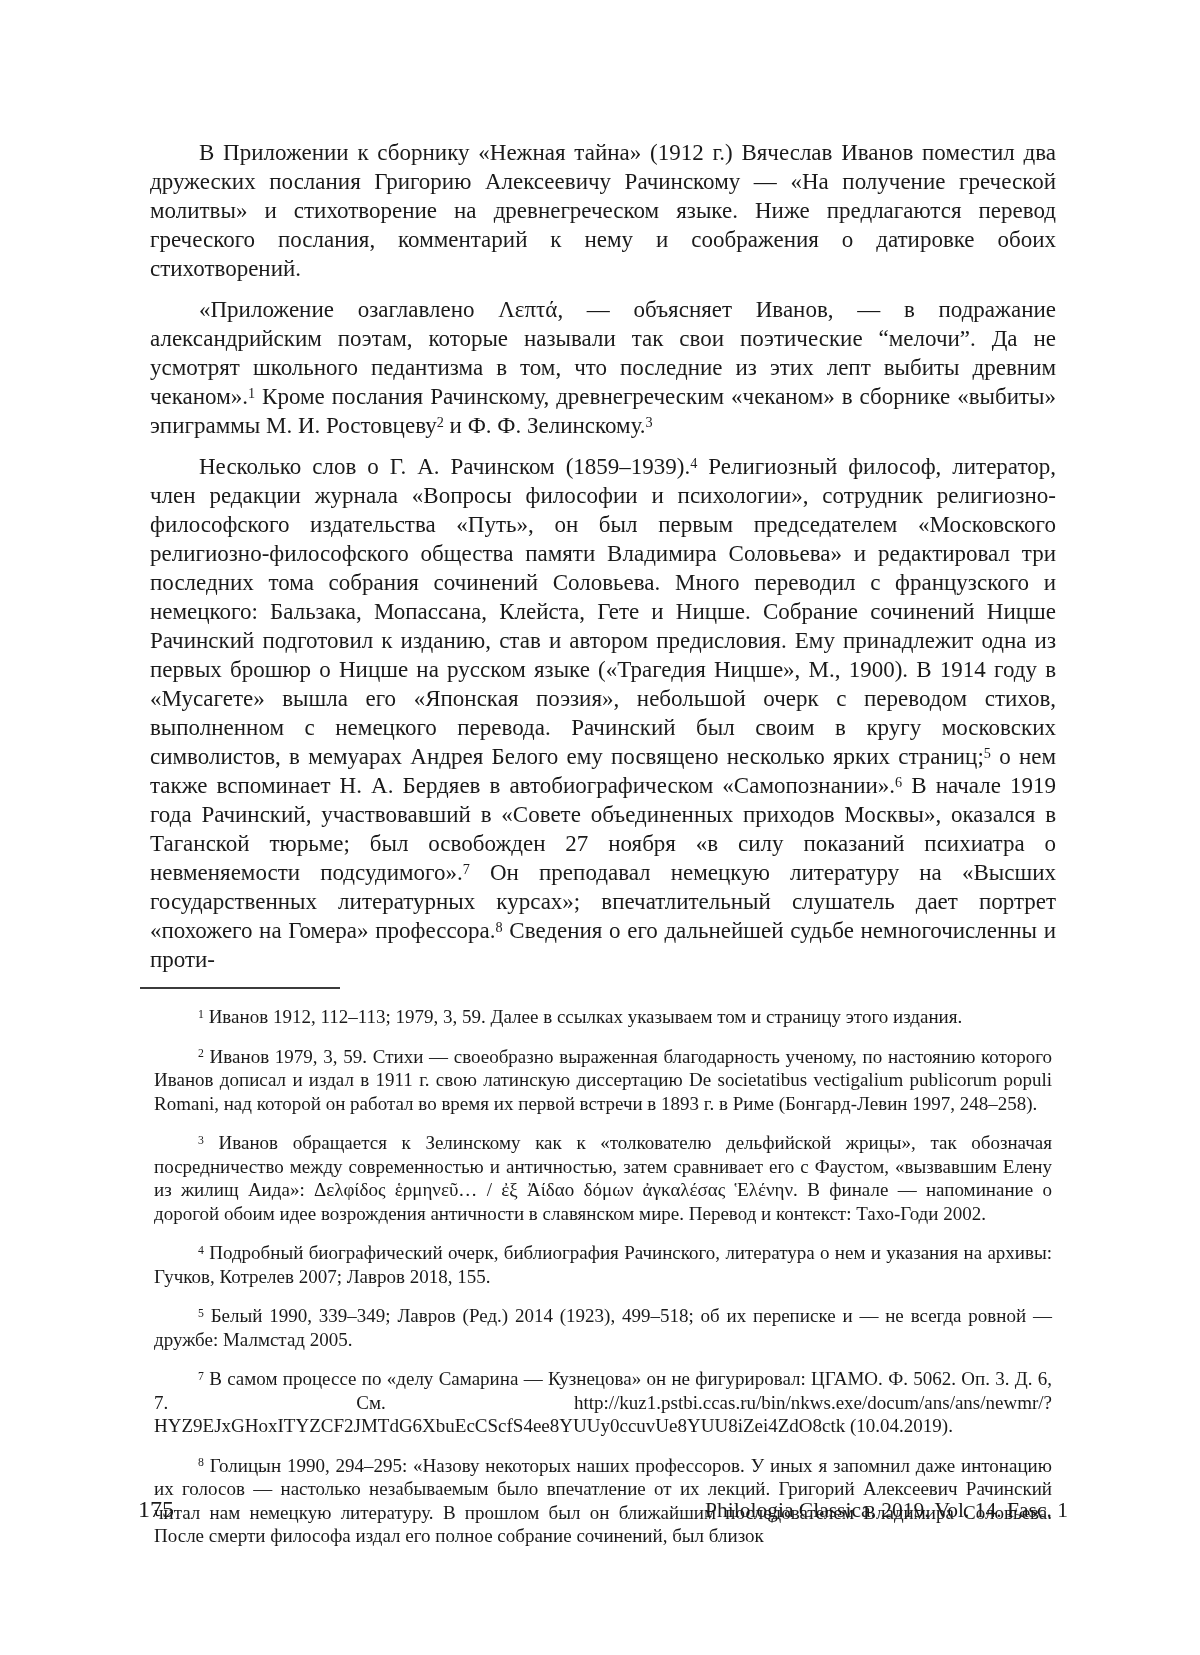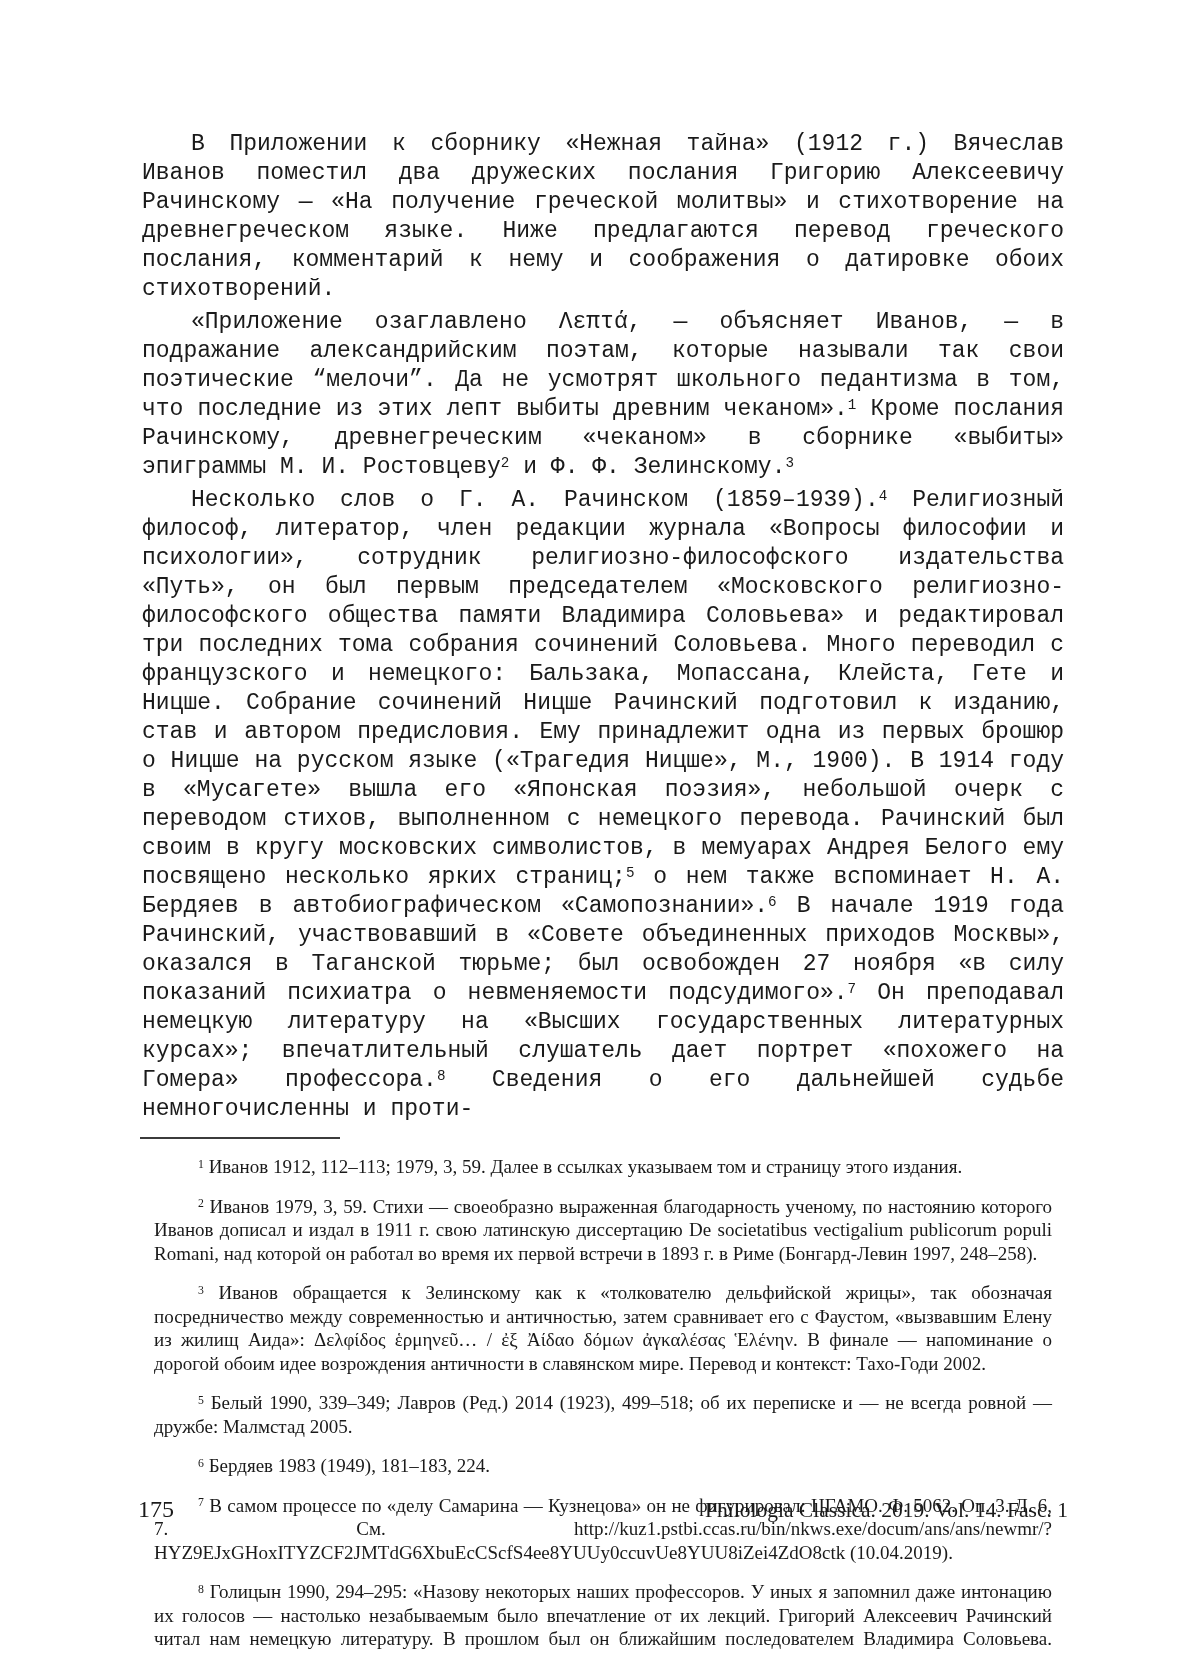--- a/index.html
+++ b/index.html
@@ -17,26 +17,25 @@
     overflow: hidden;
     box-sizing: border-box;
   }
   .content {
     position: absolute;
     top: 126px;
     left: 138px;
     width: 930px;
   }
   .body-text p {
-    margin: 4px;
+    margin: 12px;
     font-size: 23px;
     line-height: 29px;
     text-align: justify;
     text-indent: 49px;
-    font-family: Liberation Mono, monospace;
   }
   .body-text sup, .footnotes sup {
     font-size: 0.62em;
     line-height: 0;
     vertical-align: baseline;
     position: relative;
     top: -0.45em;
   }
   .footnote-separator {
     border: none;
@@ -80,22 +79,22 @@
       <p>«Приложение озаглавлено Λεπτά, — объясняет Иванов, — в подражание александрийским поэтам, которые называли так свои поэтические “мелочи”. Да не усмотрят школьного педантизма в том, что последние из этих лепт выбиты древним чеканом».<sup>1</sup> Кроме послания Рачинскому, древнегреческим «чеканом» в сборнике «выбиты» эпиграммы М. И. Ростовцеву<sup>2</sup> и Ф. Ф. Зелинскому.<sup>3</sup></p>
       <p>Несколько слов о Г. А. Рачинском (1859–1939).<sup>4</sup> Религиозный философ, литератор, член редакции журнала «Вопросы философии и психологии», сотрудник религиозно-философского издательства «Путь», он был первым председателем «Московского религиозно-философского общества памяти Владимира Соловьева» и редактировал три последних тома собрания сочинений Соловьева. Много переводил с французского и немецкого: Бальзака, Мопассана, Клейста, Гете и Ницше. Собрание сочинений Ницше Рачинский подготовил к изданию, став и автором предисловия. Ему принадлежит одна из первых брошюр о Ницше на русском языке («Трагедия Ницше», М., 1900). В 1914 году в «Мусагете» вышла его «Японская поэзия», небольшой очерк с переводом стихов, выполненном с немецкого перевода. Рачинский был своим в кругу московских символистов, в мемуарах Андрея Белого ему посвящено несколько ярких страниц;<sup>5</sup> о нем также вспоминает Н. А. Бердяев в автобиографическом «Самопознании».<sup>6</sup> В начале 1919 года Рачинский, участвовавший в «Совете объединенных приходов Москвы», оказался в Таганской тюрьме; был освобожден 27 ноября «в силу показаний психиатра о невменяемости подсудимого».<sup>7</sup> Он преподавал немецкую литературу на «Высших государственных литературных курсах»; впечатлительный слушатель дает портрет «похожего на Гомера» профессора.<sup>8</sup> Сведения о его дальнейшей судьбе немногочисленны и проти-</p>
     </div>
 
     <hr class="footnote-separator">
 
     <div class="footnotes">
       <p><sup>1</sup> Иванов 1912, 112–113; 1979, 3, 59. Далее в ссылках указываем том и страницу этого издания.</p>
       <p><sup>2</sup> Иванов 1979, 3, 59. Стихи — своеобразно выраженная благодарность ученому, по настоянию которого Иванов дописал и издал в 1911 г. свою латинскую диссертацию De societatibus vectigalium publicorum populi Romani, над которой он работал во время их первой встречи в 1893 г. в Риме (Бонгард-Левин 1997, 248–258).</p>
       <p><sup>3</sup> Иванов обращается к Зелинскому как к «толкователю дельфийской жрицы», так обозначая посредничество между современностью и античностью, затем сравнивает его с Фаустом, «вызвавшим Елену из жилищ Аида»: Δελφίδος ἑρμηνεῦ… / ἐξ Ἀίδαο δόμων ἀγκαλέσας Ἑλένην. В финале — напоминание о дорогой обоим идее возрождения античности в славянском мире. Перевод и контекст: Тахо-Годи 2002.</p>
+      <p><sup>4</sup> Подробный биографический очерк, библиография Рачинского, литература о нем и указания на архивы: Гучков, Котрелев 2007; Лавров 2018, 155.</p>
       <p><sup>5</sup> Белый 1990, 339–349; Лавров (Ред.) 2014 (1923), 499–518; об их переписке и — не всегда ровной — дружбе: Малмстад 2005.</p>
-      <p><sup>6</sup> Бердяев 1983 (1949), 181–183, 224.</p>
       <p><sup>7</sup> В самом процессе по «делу Самарина — Кузнецова» он не фигурировал: ЦГАМО. Ф. 5062. Оп. 3. Д. 6, 7. См. http://kuz1.pstbi.ccas.ru/bin/nkws.exe/docum/ans/ans/newmr/?HYZ9EJxGHoxITYZCF2JMTdG6XbuEcCScfS4ee8YUUy0ccuvUe8YUU8iZei4ZdO8ctk (10.04.2019).</p>
       <p><sup>8</sup> Голицын 1990, 294–295: «Назову некоторых наших профессоров. У иных я запомнил даже интонацию их голосов — настолько незабываемым было впечатление от их лекций. Григорий Алексеевич Рачинский читал нам немецкую литературу. В прошлом был он ближайшим последователем Владимира Соловьева. После смерти философа издал его полное собрание сочинений, был близок</p>
     </div>
 
   </div>
 
   <div class="footer">
     <span class="page-number">175</span>
     <span class="journal">Philologia Classica. 2019. Vol. 14. Fasc. 1</span>
   </div>

